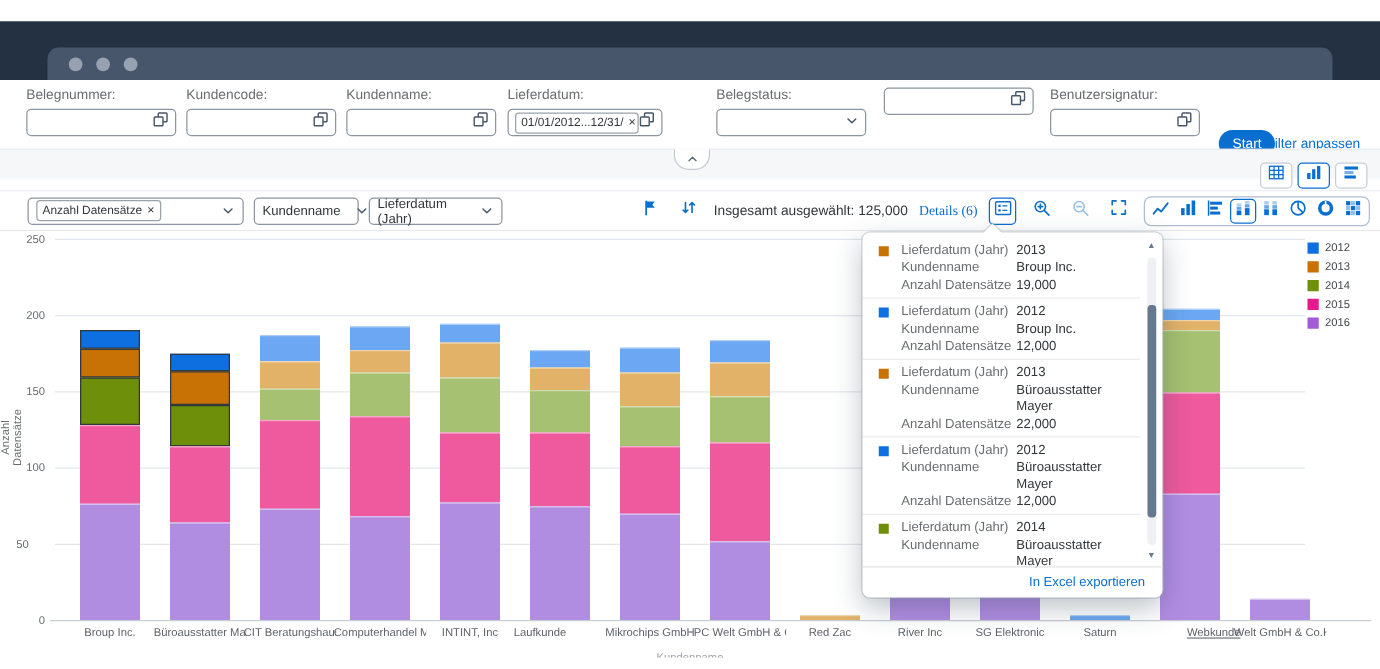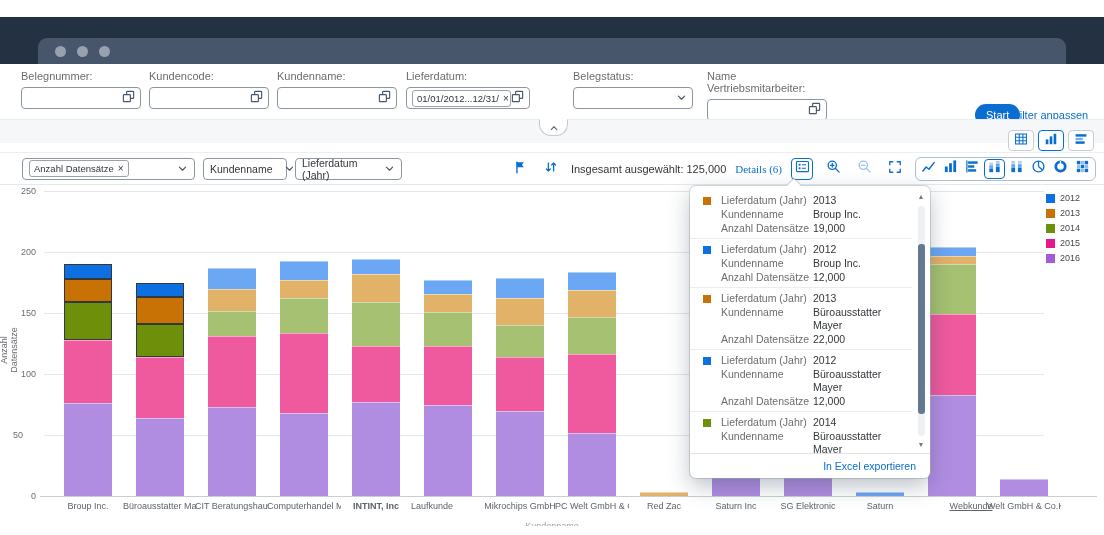--- a/index.html
+++ b/index.html
@@ -155,21 +155,33 @@
         <span class="flabel">Belegstatus:</span>
         <div class="inputbox" style="width: 108px;">
           <span></span>
           <span class="spacer"></span>
           <span><svg width="11" height="11" viewBox="0 0 16 16">
               <path d="M3.5 6l4.5 4.5L12.5 6" fill="none" stroke="currentColor" stroke-width="1.7" stroke-linecap="round" stroke-linejoin="round"></path>
             </svg></span>
         </div>
       </div>
       <div class="field" style="left: 707px; width: 120px;">
-        <span class="flabel">Name Vertriebsmitarbeiter:</span>
+        <div class="inputbox" style="width: 108px;">
+          <span></span>
+          <span class="spacer"></span>
+          <span><svg width="13" height="13" viewBox="0 0 16 16">
+              <g fill="none" stroke="currentColor" stroke-width="1.4">
+                <rect x="5.7" y="1.7" width="8.6" height="8.6" rx=".8"></rect>
+                <rect x="1.7" y="5.7" width="8.6" height="8.6" rx=".8" fill="#fff"></rect>
+              </g>
+            </svg></span>
+        </div>
+      </div>
+      <div class="field" style="left: 840px; width: 120px;">
+        <span class="flabel">Benutzersignatur:</span>
         <div class="inputbox" style="width: 108px;">
           <span></span>
           <span class="spacer"></span>
           <span><svg width="13" height="13" viewBox="0 0 16 16">
               <g fill="none" stroke="currentColor" stroke-width="1.4">
                 <rect x="5.7" y="1.7" width="8.6" height="8.6" rx=".8"></rect>
                 <rect x="1.7" y="5.7" width="8.6" height="8.6" rx=".8" fill="#fff"></rect>
               </g>
             </svg></span>
         </div>
@@ -450,21 +462,21 @@
         <div class="seg" style="height: 82.96px; background: rgb(177, 141, 226);"></div>
       </div>
       <div class="xlabel" style="left: 267px;">Computerhandel Mü...</div>
       <div class="bar" style="left: 352px;">
         <div class="seg" style="height: 14.64px; background: rgb(107, 167, 242);"></div>
         <div class="seg" style="height: 28.06px; background: rgb(227, 178, 105);"></div>
         <div class="seg" style="height: 43.92px; background: rgb(166, 193, 113);"></div>
         <div class="seg" style="height: 56.12px; background: rgb(238, 90, 157);"></div>
         <div class="seg" style="height: 93.94px; background: rgb(177, 141, 226);"></div>
       </div>
-      <div class="xlabel" style="left: 339px; font-weight: bold;">INTINT, Inc</div>
+      <div class="xlabel" style="left: 339px;">INTINT, Inc</div>
       <div class="bar" style="left: 424px;">
         <div class="seg" style="height: 13.42px; background: rgb(107, 167, 242);"></div>
         <div class="seg" style="height: 18.3px; background: rgb(227, 178, 105);"></div>
         <div class="seg" style="height: 34.16px; background: rgb(166, 193, 113);"></div>
         <div class="seg" style="height: 58.56px; background: rgb(238, 90, 157);"></div>
         <div class="seg" style="height: 91.5px; background: rgb(177, 141, 226);"></div>
       </div>
       <div class="xlabel" style="left: 395px;">Laufkunde</div>
       <div class="bar" style="left: 496px;">
         <div class="seg" style="height: 20.74px; background: rgb(107, 167, 242);"></div>
@@ -482,21 +494,21 @@
         <div class="seg" style="height: 63.44px; background: rgb(177, 141, 226);"></div>
       </div>
       <div class="xlabel" style="left: 555px;">PC Welt GmbH &amp; C...</div>
       <div class="bar" style="left: 640px;">
         <div class="seg" style="height: 3.66px; background: rgb(227, 178, 105);"></div>
       </div>
       <div class="xlabel" style="left: 627px;">Red Zac</div>
       <div class="bar" style="left: 712px;">
         <div class="seg" style="height: 48.8px; background: rgb(177, 141, 226);"></div>
       </div>
-      <div class="xlabel" style="left: 699px;">Saturn Inc</div>
+      <div class="xlabel" style="left: 699px;">River Inc</div>
       <div class="bar" style="left: 784px;">
         <div class="seg" style="height: 42.7px; background: rgb(177, 141, 226);"></div>
       </div>
       <div class="xlabel" style="left: 771px;">SG Elektronic</div>
       <div class="bar" style="left: 856px;">
         <div class="seg" style="height: 3.66px; background: rgb(107, 167, 242);"></div>
       </div>
       <div class="xlabel" style="left: 843px;">Saturn</div>
       <div class="bar" style="left: 928px;">
         <div class="seg" style="height: 8.54px; background: rgb(107, 167, 242);"></div>

